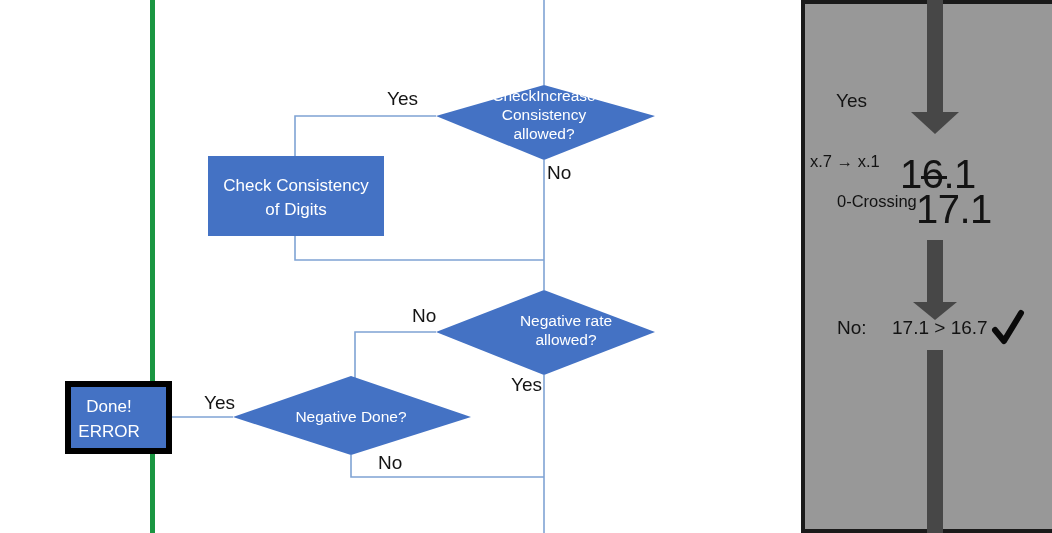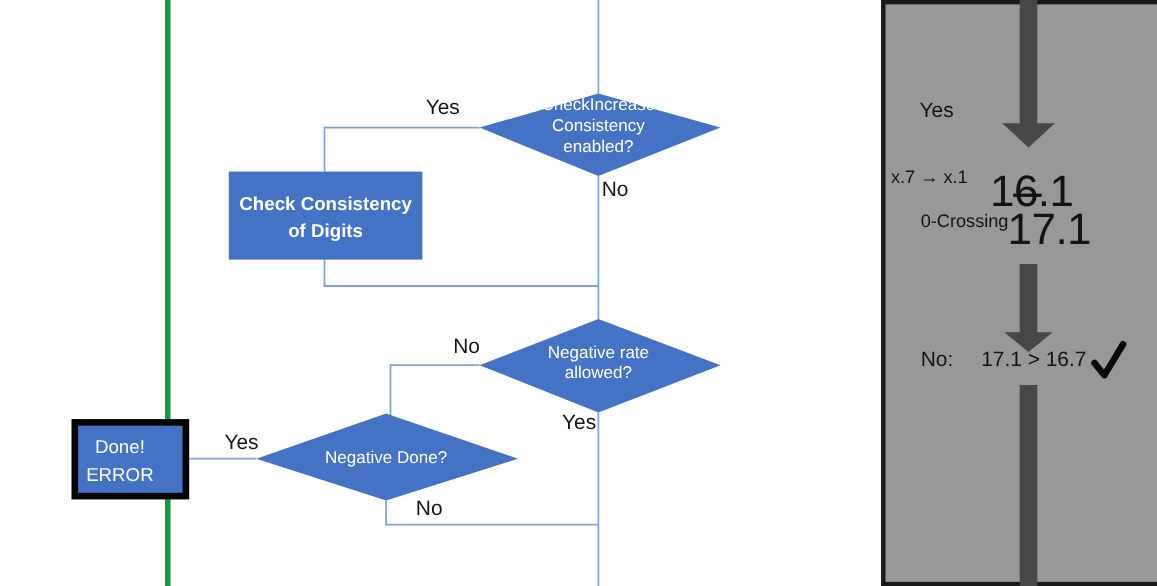--- a/index.html
+++ b/index.html
@@ -109,26 +109,26 @@
     <rect x="65" y="381" width="107" height="73" fill="#000000"></rect>
     <rect x="71" y="387" width="95" height="61" fill="#4472C4"></rect>
 
     <path d="M995,330 L1004,341 L1021,313" stroke="#0a0a0a" stroke-width="6" fill="none" stroke-linecap="round" stroke-linejoin="round"></path>
 
     <rect x="921" y="176" width="26" height="3" fill="#131313"></rect>
   </svg>
 
   <div class="shape-label" style="left:466px; top:86px; width:156px;">CheckIncrease
 Consistency
-enabled?</div>
+allowed?</div>
 
-  <div class="shape-label" style="left:210px; top:174px; width:172px; font-size:17px; line-height:24px;font-weight:bold;">Check Consistency
+  <div class="shape-label" style="left:210px; top:174px; width:172px; font-size:17px; line-height:24px;">Check Consistency
 of Digits</div>
 
-  <div class="shape-label" style="left:466px; top:311px; width:156px;">Negative rate
+  <div class="shape-label" style="left:488px; top:311px; width:156px;">Negative rate
 allowed?</div>
 
   <div class="shape-label" style="left:273px; top:407px; width:156px;">Negative Done?</div>
 
   <div class="shape-label" style="left:71px; top:394px; width:76px; font-size:17px; line-height:25px;">Done!
 ERROR</div>
 
   <div class="edge-label" style="left:387px; top:88px;">Yes</div>
   <div class="edge-label" style="left:547px; top:162px;">No</div>
   <div class="edge-label" style="left:412px; top:305px;">No</div>

